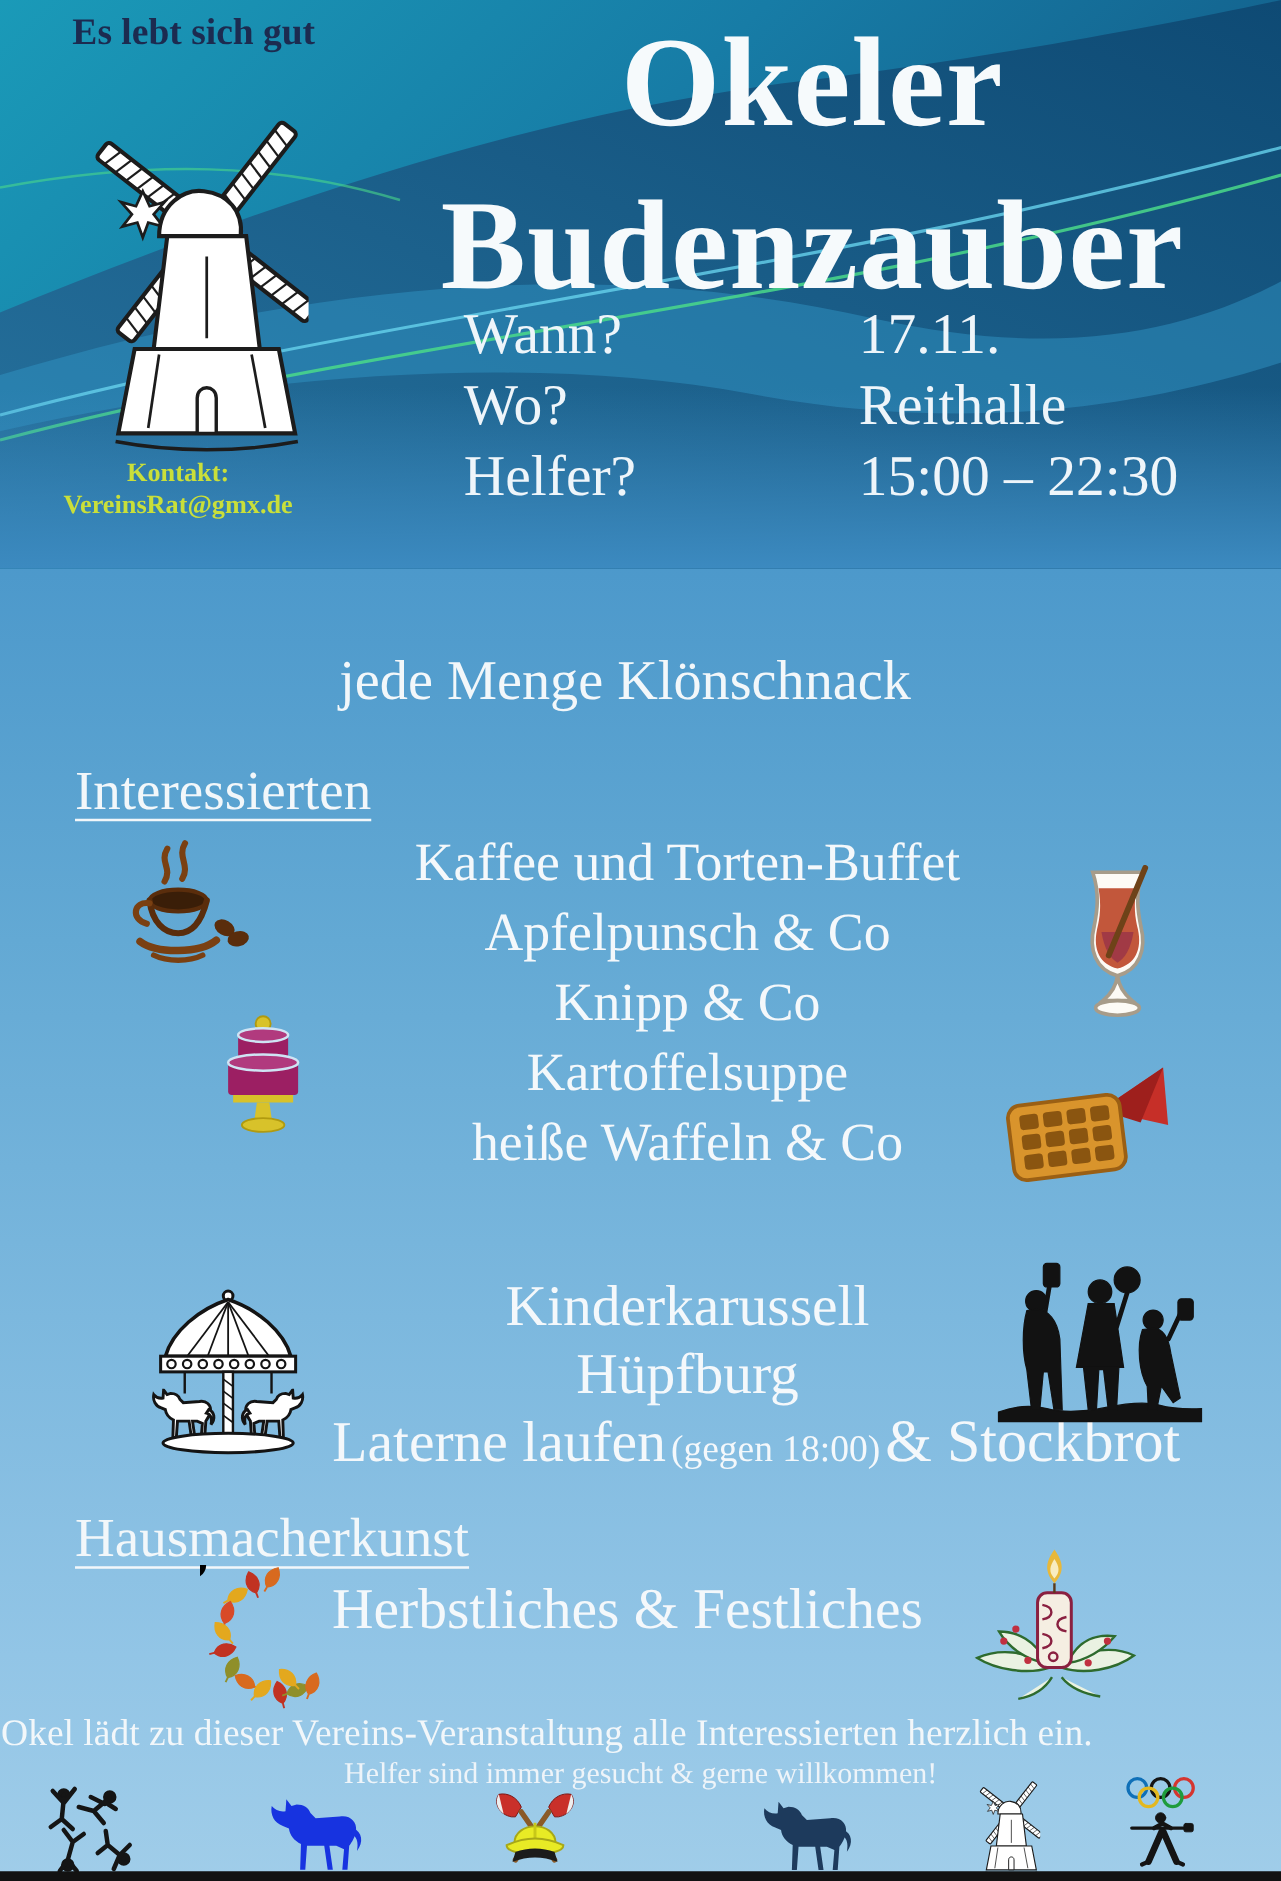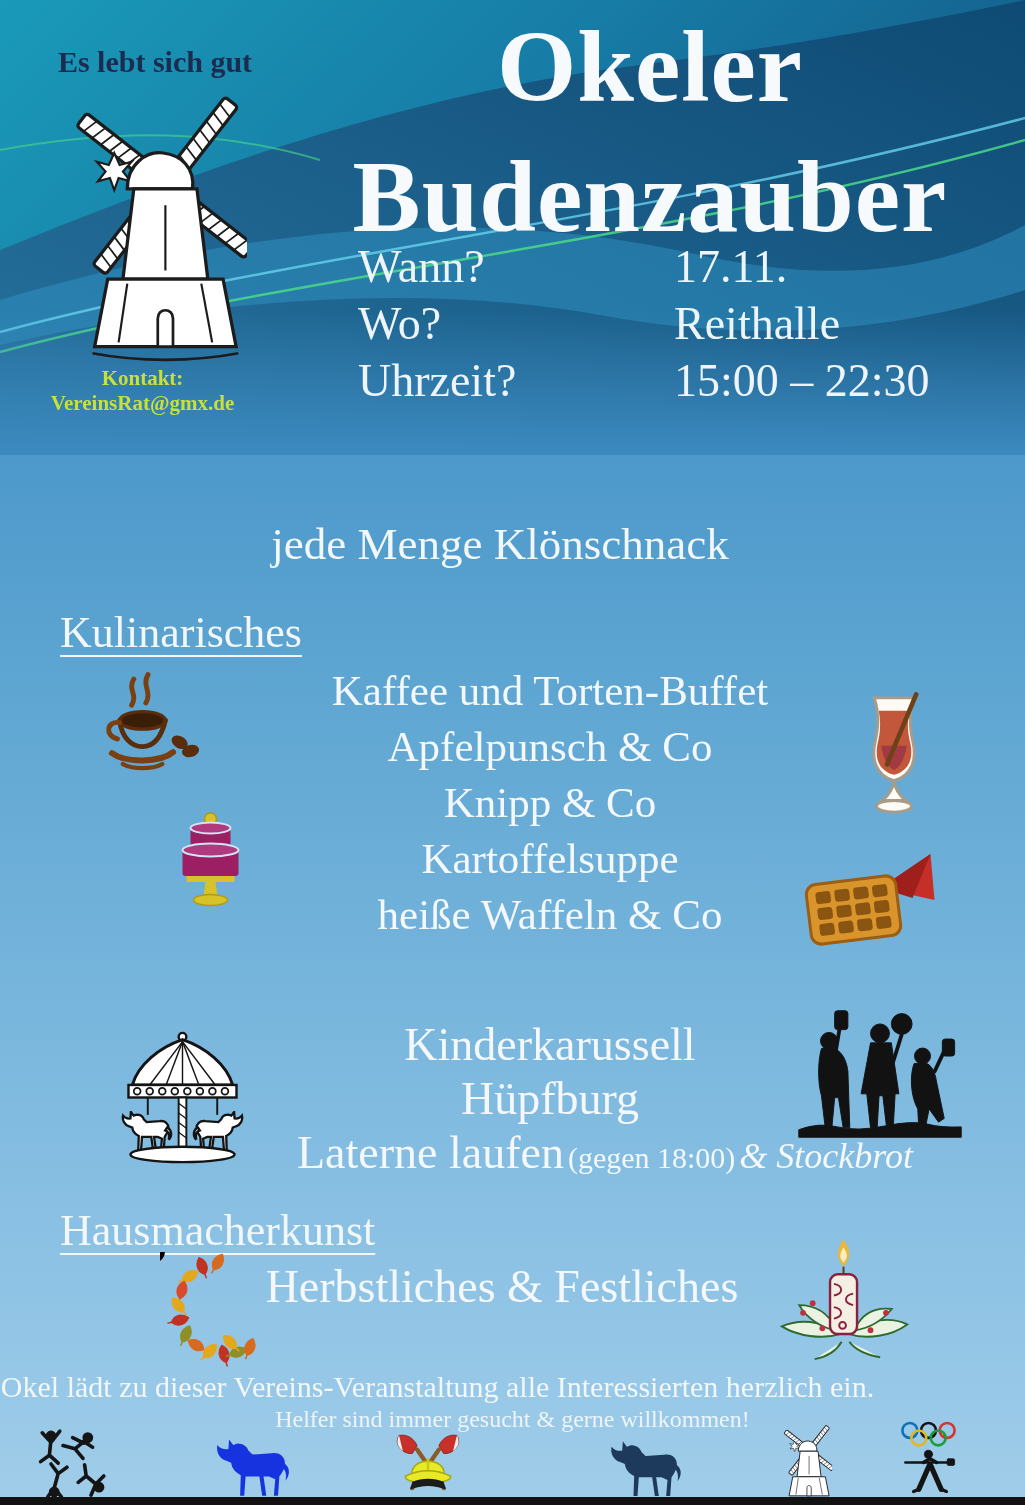--- a/index.html
+++ b/index.html
@@ -4,32 +4,32 @@
 <style>
   html,body{margin:0;padding:0;background:#222;}
   .poster{
     position:relative;width:1025px;height:1505px;overflow:hidden;
     font-family:"Liberation Serif","DejaVu Serif",serif;
     color:#f4f8fb;
     background:linear-gradient(180deg,#2d7cb5 0%,#3c8ac0 8%,#4a97ca 28%,#63a9d4 50%,#7cb8de 70%,#92c5e6 88%,#a0cde9 100%);
   }
   .abs{position:absolute;}
   .ctr{text-align:center;}
-  .tagline{font-size:30px;font-weight:bold;color:#1c2b50;line-height:36px;margin-top:36px;}
+  .tagline{font-size:30px;font-weight:bold;color:#1c2b50;line-height:36px;}
   .kontakt{font-size:21px;font-weight:bold;color:#c9df3a;line-height:25px;}
   .title{font-size:102px;font-weight:bold;color:#f6fafc;line-height:1;letter-spacing:1px;}
   .detail{font-size:46px;color:#eef5fa;display:flex;}
-  .detail .lbl{width:316px;flex:none;}
+  .detail .lbl{width:316px;flex:none;margin-left:13px;}
   .heading{font-size:44px;color:#f2f7fa;text-decoration:underline;text-decoration-thickness:2px;text-underline-offset:8px;}
   .line45{font-size:45px;color:#f2f7fa;}
   .menu{font-size:43px;line-height:56px;color:#f4f8fb;}
   .act{font-size:46px;color:#f4f8fb;}
   .lat-main{font-size:46px;}
   .lat-note{font-size:30px;text-align:center;}
-  .lat-suf{font-size:36px;font-style:italic;}
+  .lat-suf{font-size:48px;}
   .invite{font-size:30px;color:#f2f7fa;}
   .helpers{font-size:24px;color:#eef4f9;}
   .bottombar{background:#121212;}
   svg{display:block;}
 </style>
 </head>
 <body>
 
 <div class="poster">
 
@@ -110,27 +110,27 @@
 
   <div class="abs detail" style="left:358px;top:240px;width:620px">
     <span class="lbl">Wann?</span>
     <span>17.11.</span>
   </div>
   <div class="abs detail" style="left:358px;top:297px;width:620px">
     <span class="lbl">Wo?</span>
     <span>Reithalle</span>
   </div>
   <div class="abs detail" style="left:358px;top:354px;width:620px">
-    <span class="lbl">Uhrzeit?</span>
+    <span class="lbl">Helfer?</span>
     <span>15:00 – 22:30</span>
   </div>
 
   <div class="abs ctr line45" style="left:0;top:518px;width:1000px">jede Menge Klönschnack</div>
 
-  <div class="abs heading" style="left:60px;top:607px">Kulinarisches</div>
+  <div class="abs heading" style="left:60px;top:607px">Interessierten</div>
   <div class="abs ctr menu" style="left:100px;top:663px;width:900px">
     <div>Kaffee und Torten-Buffet</div>
     <div>Apfelpunsch &amp; Co</div>
     <div>Knipp &amp; Co</div>
     <div>Kartoffelsuppe</div>
     <div>heiße Waffeln &amp; Co</div>
   </div>
 
   <span class="abs" style="left:88px;top:672px">
     <svg width="120" height="110" viewBox="0 0 110 100">

